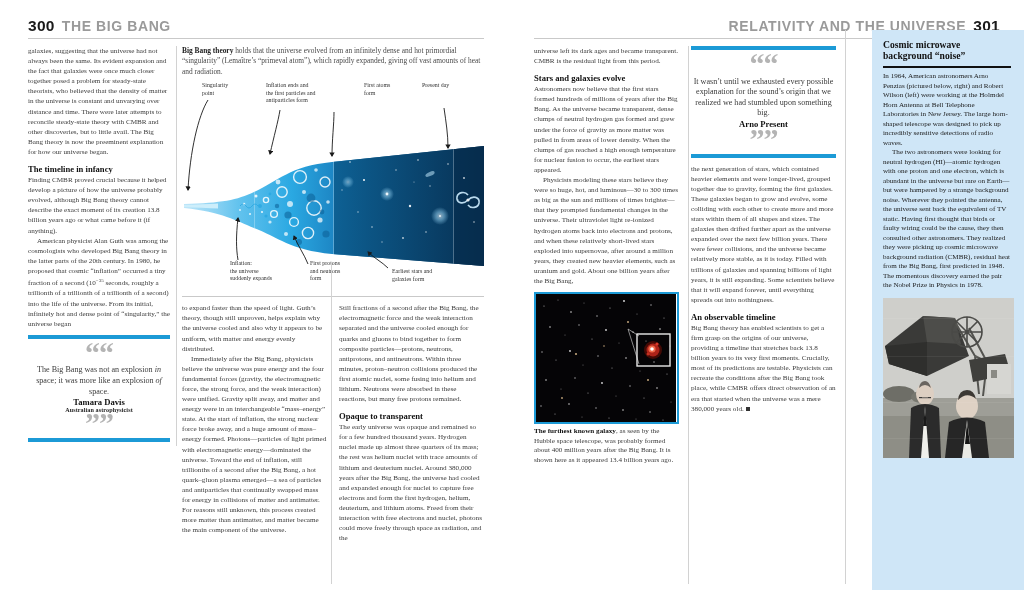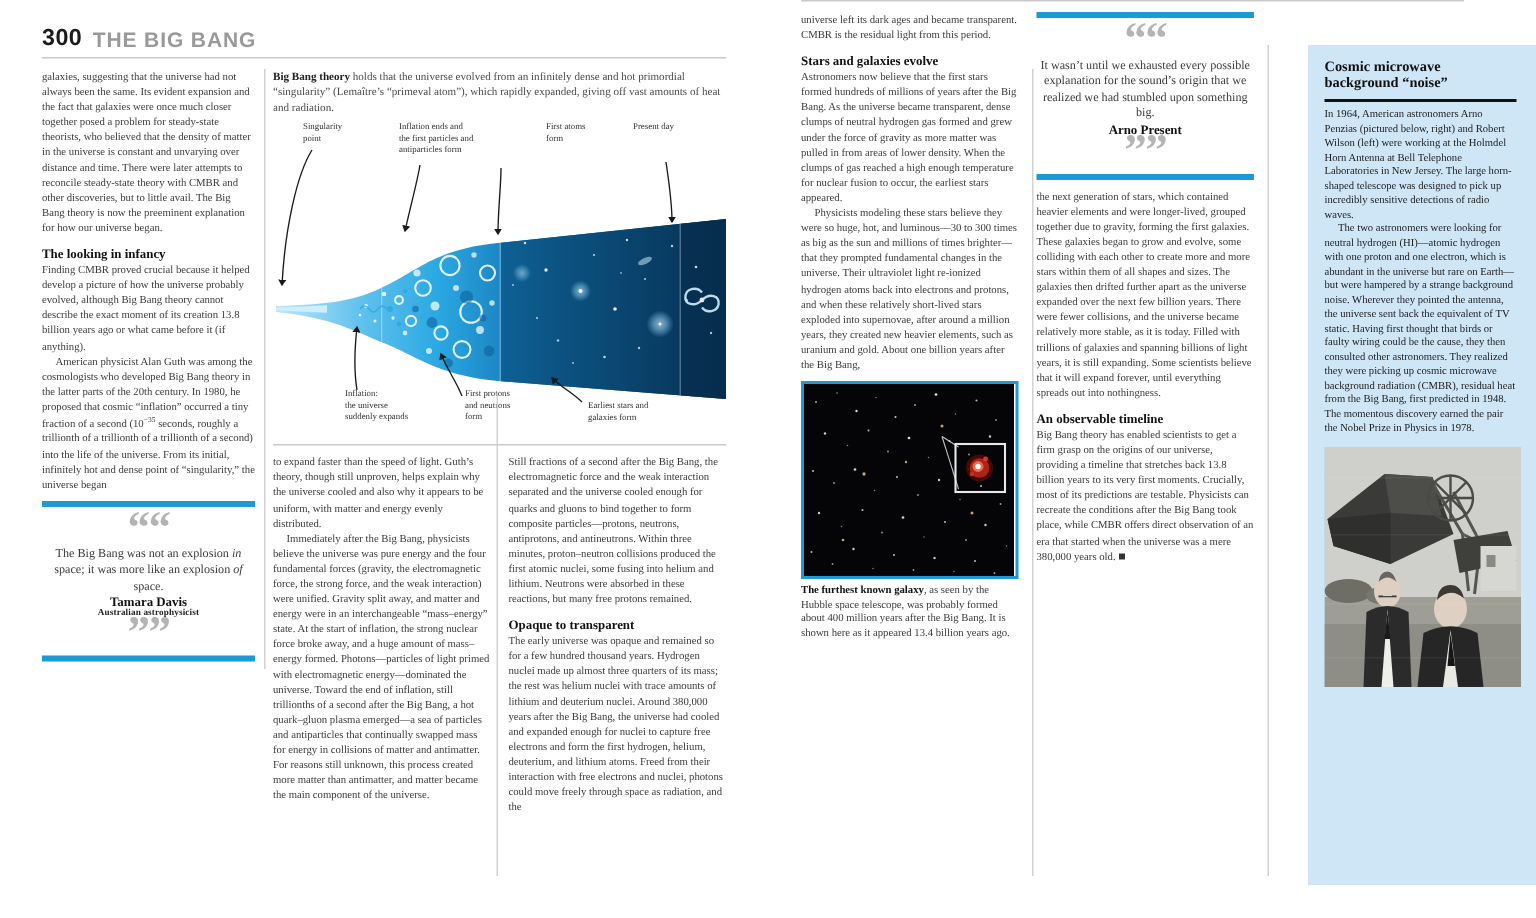--- a/index.html
+++ b/index.html
@@ -117,21 +117,21 @@
     <div class="runhead runhead-left">
       <span class="num">300</span>
       <span class="sect">THE BIG BANG</span>
     </div>
     <div class="rule-top"></div>
 
     <div class="cols">
 
       <div class="col">
         <p>galaxies, suggesting that the universe had not always been the same. Its evident expansion and the fact that galaxies were once much closer together posed a problem for steady-state theorists, who believed that the density of matter in the universe is constant and unvarying over distance and time. There were later attempts to reconcile steady-state theory with CMBR and other discoveries, but to little avail. The Big Bang theory is now the preeminent explanation for how our universe began.</p>
-        <h3 class="sub">The looking in infancy</h3>
+        <h3 class="sub">The timeline in infancy</h3>
         <p>Finding CMBR proved crucial because it helped develop a picture of how the universe probably evolved, although Big Bang theory cannot describe the exact moment of its creation 13.8 billion years ago or what came before it (if anything).</p>
         <p class="ind"><span>American physicist Alan Guth was among the cosmologists who developed Big Bang theory in the latter parts of the 20th century. In 1980, he proposed that cosmic “inflation” occurred a tiny fraction of a second (10</span><sup style="font-size:5px">−35</sup><span> seconds, roughly a trillionth of a trillionth of a trillionth of a second) into the life of the universe. From its initial, infinitely hot and dense point of “singularity,” the universe began</span></p>
 
         <div class="pullquote">
           <div class="qmark open">““</div>
           <div class="qtext"><span>The Big Bang was not an explosion </span><i>in</i><span> space; it was more like an explosion </span><i>of</i><span> space.</span></div>
           <div class="qauthor">Tamara Davis</div>
           <div class="qrole">Australian astrophysicist</div>
           <div class="qmark close">””</div>
         </div>
@@ -300,20 +300,24 @@
             <h3 class="sub">Opaque to transparent</h3>
             <p>The early universe was opaque and remained so for a few hundred thousand years. Hydrogen nuclei made up almost three quarters of its mass; the rest was helium nuclei with trace amounts of lithium and deuterium nuclei. Around 380,000 years after the Big Bang, the universe had cooled and expanded enough for nuclei to capture free electrons and form the first hydrogen, helium, deuterium, and lithium atoms. Freed from their interaction with free electrons and nuclei, photons could move freely through space as radiation, and the</p>
           </div>
         </div>
       </div>
     </div>
   </div>
 
   <div class="page page-right">
 
+    <div class="runhead runhead-right">
+      <span class="sect">RELATIVITY AND THE UNIVERSE</span>
+      <span class="num">301</span>
+    </div>
     <div class="rule-top short"></div>
 
     <div class="cols">
 
       <div class="col">
         <p>universe left its dark ages and became transparent. CMBR is the residual light from this period.</p>
         <h3 class="sub">Stars and galaxies evolve</h3>
         <p>Astronomers now believe that the first stars formed hundreds of millions of years after the Big Bang. As the universe became transparent, dense clumps of neutral hydrogen gas formed and grew under the force of gravity as more matter was pulled in from areas of lower density. When the clumps of gas reached a high enough temperature for nuclear fusion to occur, the earliest stars appeared.</p>
         <p class="ind">Physicists modeling these stars believe they were so huge, hot, and luminous—30 to 300 times as big as the sun and millions of times brighter—that they prompted fundamental changes in the universe. Their ultraviolet light re-ionized hydrogen atoms back into electrons and protons, and when these relatively short-lived stars exploded into supernovae, after around a million years, they created new heavier elements, such as uranium and gold. About one billion years after the Big Bang,</p>
 

